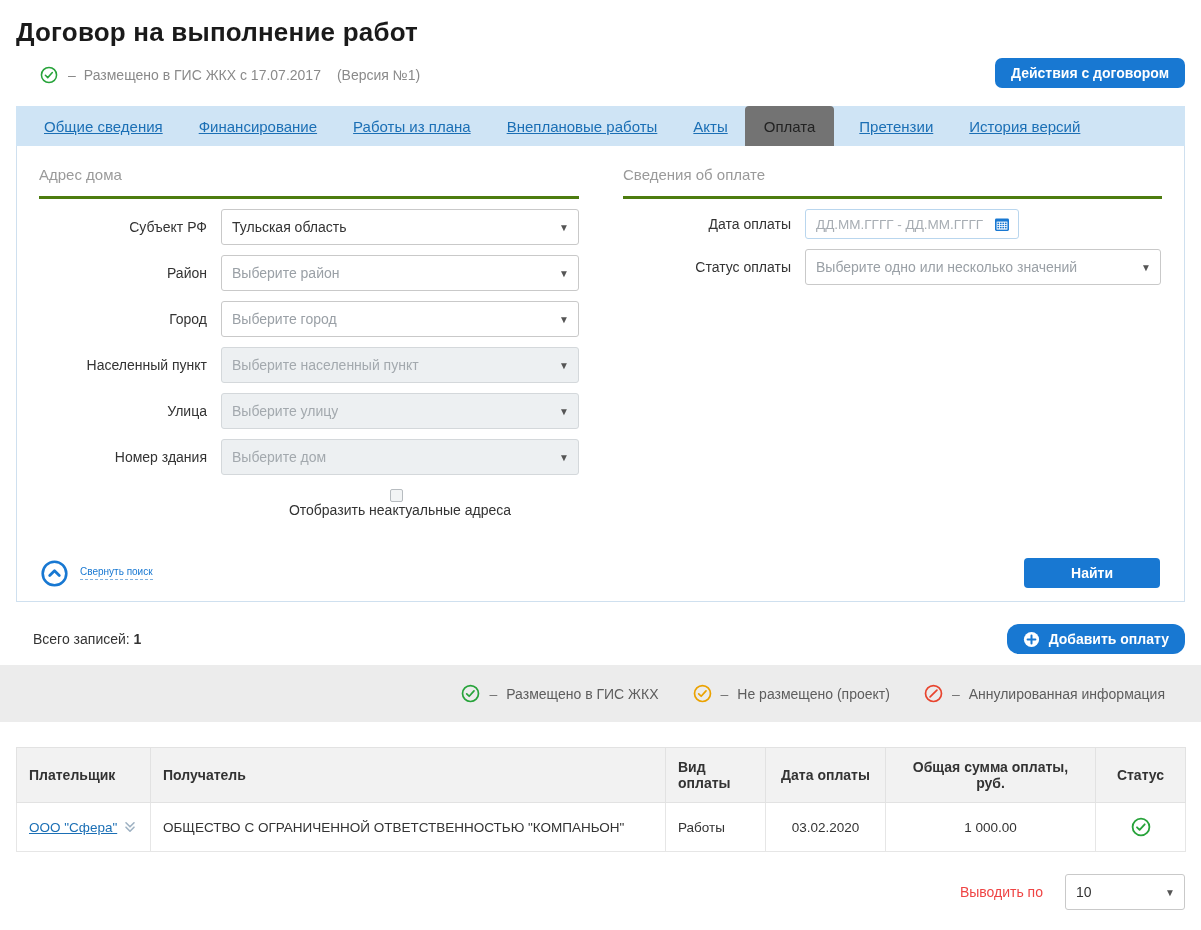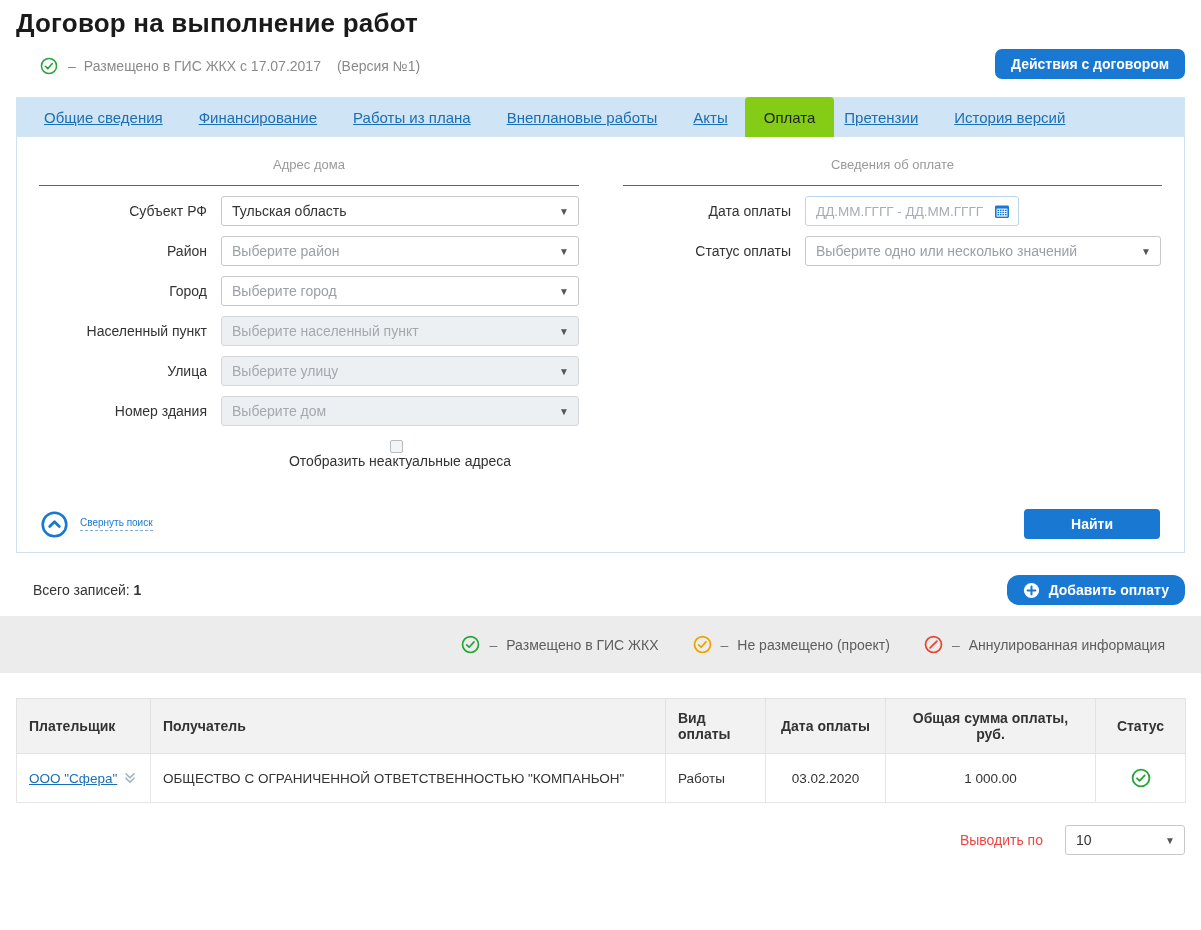--- a/index.html
+++ b/index.html
@@ -8,21 +8,21 @@
     --orange:#eba200;
     --red:#e8442e;
   }
   *{box-sizing:border-box;margin:0;padding:0;}
   html,body{width:1201px;background:#fff;}
   body{
     height:930px;overflow:hidden;
     font-family:"Liberation Sans","DejaVu Sans",sans-serif;
     font-size:14px;color:#333;
   }
-  .content{padding:8px 16px 0 16px;}
+  .content{padding:17px 16px 0 16px;}
 
   
   h1.page-title{font-size:26px;font-weight:bold;color:#1a1a1a;letter-spacing:.2px;}
   .header-row{display:flex;justify-content:space-between;align-items:flex-start;margin-top:10px;}
   .status-line{display:flex;align-items:center;margin-left:24px;margin-top:8px;color:#8a8a8a;}
   .status-line .dash{margin:0 8px 0 10px;}
   .status-line .ver{margin-left:16px;}
   .icon-svg{display:inline-block;vertical-align:middle;}
   .btn{
     display:inline-flex;align-items:center;justify-content:center;
@@ -35,41 +35,41 @@
   
   .tabbar{
     margin-top:18px;height:40px;background:#cfe4f5;
     display:flex;align-items:center;padding-left:28px;
   }
   .tab{
     color:#1b6fb5;text-decoration:underline;font-size:15px;cursor:pointer;
     margin-right:36px;white-space:nowrap;
   }
   .tab.active{
-    background:#84cc16;color:#222;text-decoration:none;cursor:default;
+    background:#737373;color:#222;text-decoration:none;cursor:default;
     height:40px;display:flex;align-items:center;padding:0 19px;
-    border-radius:4px 4px 0 0;margin-right:10px;margin-left:-19px;
+    border-radius:4px 4px 0 0;margin-right:25px;margin-left:-19px;
   }
 
   
   .panel{border:1px solid #cfe0ef;border-top:none;padding:20px 0 0 0;}
   .panel-cols{display:flex;}
   .col{padding:0 22px;}
   .col-left{width:584px;}
   .col-right{flex:1;}
   .section-title{
-    text-align:center;color:#9a9a9a;font-size:13px;padding-bottom:13px;
-    border-bottom:1px solid #4d7c0f;
+    text-align:left;color:#9a9a9a;font-size:15px;padding-bottom:13px;
+    border-bottom:3px solid #4d7c0f;
   }
   .frow{display:flex;align-items:center;margin-top:10px;}
   .frow:first-of-type{margin-top:20px;}
   .flabel{width:168px;text-align:right;margin-right:14px;color:#333;flex:none;}
   .col-left .flabel{width:168px;}
   .select{
-    position:relative;height:30px;border:1px solid #c9c9c9;border-radius:3px;
+    position:relative;height:36px;border:1px solid #c9c9c9;border-radius:3px;
     background:#fff;display:flex;align-items:center;padding:0 26px 0 10px;
     width:358px;cursor:pointer;
   }
   .select .arrow{
     position:absolute;right:9px;top:50%;transform:translateY(-50%);
     font-size:10px;color:#555;
   }
   .select .val{color:#333;overflow:hidden;white-space:nowrap;}
   .select.ph .val{color:#9aa0a6;}
   .select.disabled{background:#edf0f2;border-color:#d4d8db;cursor:default;}

